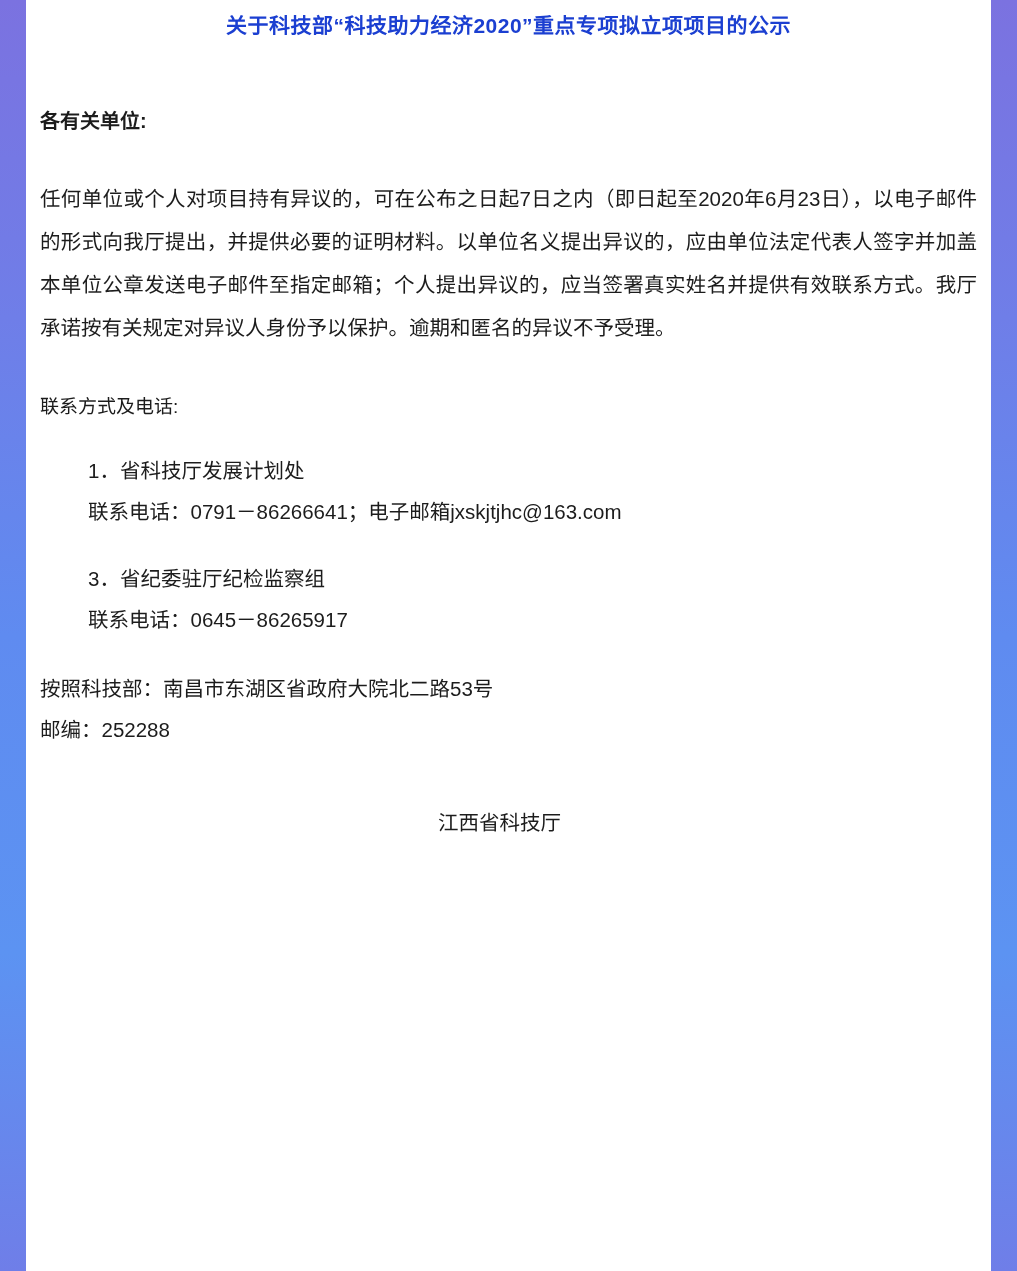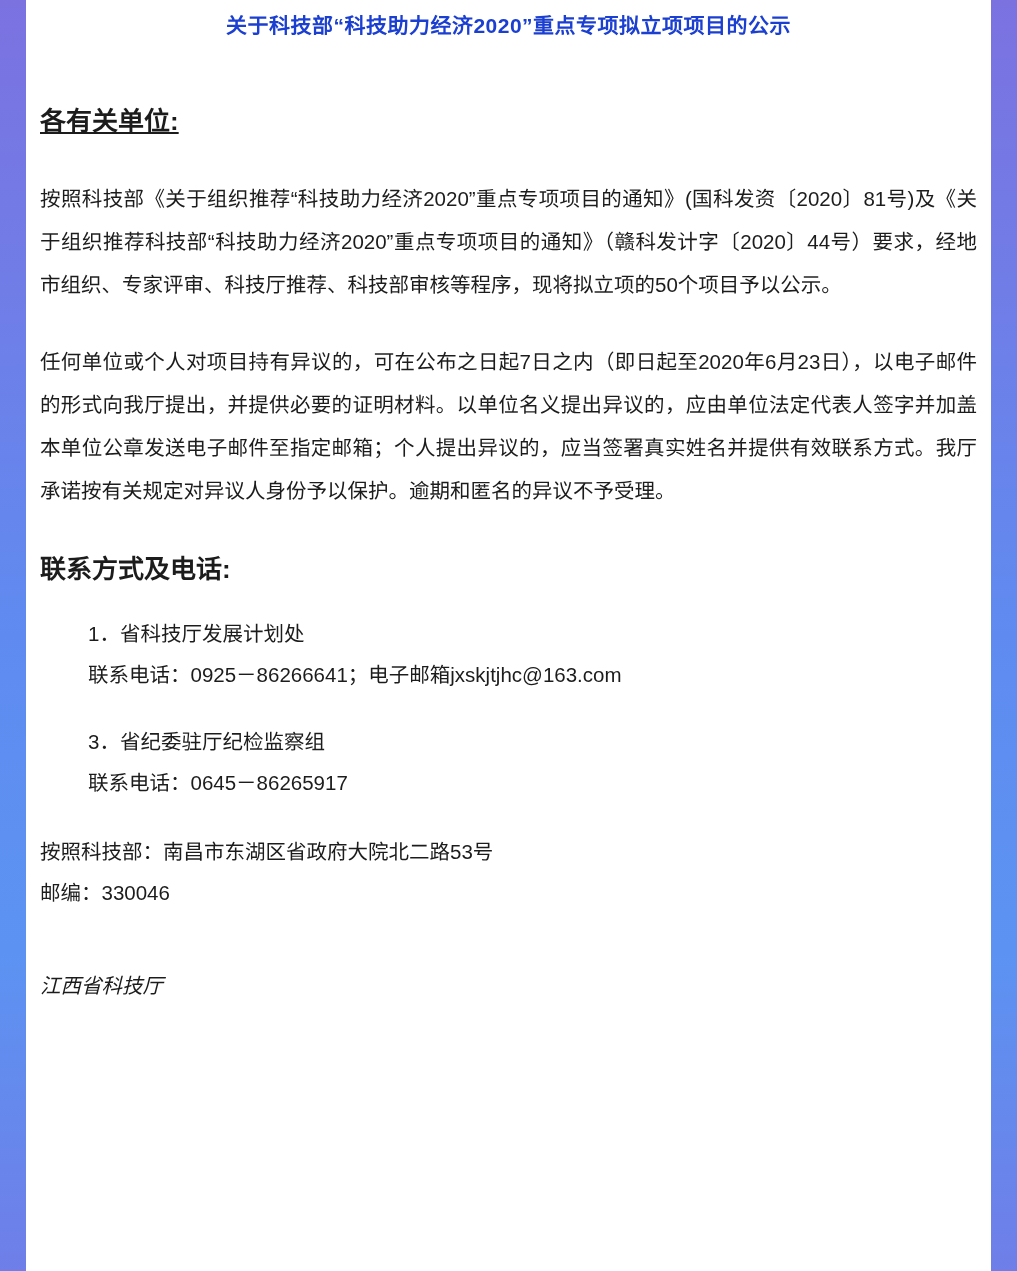--- a/index.html
+++ b/index.html
@@ -45,97 +45,94 @@
 
   .content {
     padding-top: 58px;
     font-size: 20.5px;
     line-height: 43px;
     color: #1c1c1c;
   }
 
   .salutation {
     font-weight: bold;
-    font-size: 26px;
+    font-size: 20px;
     margin-bottom: 34px;
-    text-decoration: underline;
   }
 
   p.para {
     margin: 0 0 34px 0;
     text-align: justify;
     text-justify: inter-ideograph;
   }
 
   .section-head {
-    font-weight: bold;
-    font-size: 26px;
+    font-weight: normal;
+    font-size: 19px;
     margin: 36px 0 22px 0;
   }
 
   .contact-block {
     margin-bottom: 26px;
     margin-left: 48px;
   }
   .contact-line {
     margin: 0;
     line-height: 41px;
   }
 
   .address-block {
     margin-top: 28px;
   }
 
   .signature {
     margin-top: 52px;
-    text-align: left;
+    text-align: center;
     padding-right: 18px;
     line-height: 41px;
-    font-style: italic;
   }
   .signature div { margin: 0; }
 
   .spacer-bottom { height: 14px; }
 </style>
 </head>
 <body>
 
 <div class="edge-left"></div>
 <div class="edge-right"></div>
 
 <div class="page">
 
   <div class="doc-title">关于科技部“科技助力经济2020”重点专项拟立项项目的公示</div>
 
   <div class="content">
 
     <div class="salutation">各有关单位:</div>
 
-    <p class="para">按照科技部《关于组织推荐“科技助力经济2020”重点专项项目的通知》(国科发资〔2020〕81号)及《关于组织推荐科技部“科技助力经济2020”重点专项项目的通知》（赣科发计字〔2020〕44号）要求，经地市组织、专家评审、科技厅推荐、科技部审核等程序，现将拟立项的50个项目予以公示。</p>
 
     <p class="para">任何单位或个人对项目持有异议的，可在公布之日起7日之内（即日起至2020年6月23日），以电子邮件的形式向我厅提出，并提供必要的证明材料。以单位名义提出异议的，应由单位法定代表人签字并加盖本单位公章发送电子邮件至指定邮箱；个人提出异议的，应当签署真实姓名并提供有效联系方式。我厅承诺按有关规定对异议人身份予以保护。逾期和匿名的异议不予受理。</p>
 
     <div class="section-head">联系方式及电话:</div>
 
     <div class="contact-block">
       <p class="contact-line">1．省科技厅发展计划处</p>
-      <p class="contact-line">联系电话：0925－86266641；电子邮箱jxskjtjhc@163.com</p>
+      <p class="contact-line">联系电话：0791－86266641；电子邮箱jxskjtjhc@163.com</p>
     </div>
 
     <div class="contact-block">
     </div>
 
     <div class="contact-block">
       <p class="contact-line">3．省纪委驻厅纪检监察组</p>
       <p class="contact-line">联系电话：0645－86265917</p>
     </div>
 
     <div class="address-block">
       <p class="contact-line">按照科技部：南昌市东湖区省政府大院北二路53号</p>
-      <p class="contact-line">邮编：330046</p>
+      <p class="contact-line">邮编：252288</p>
     </div>
 
     <div class="signature">
       <div>江西省科技厅</div>
     </div>
 
     <div class="spacer-bottom"></div>
   </div>
 </div>
 

